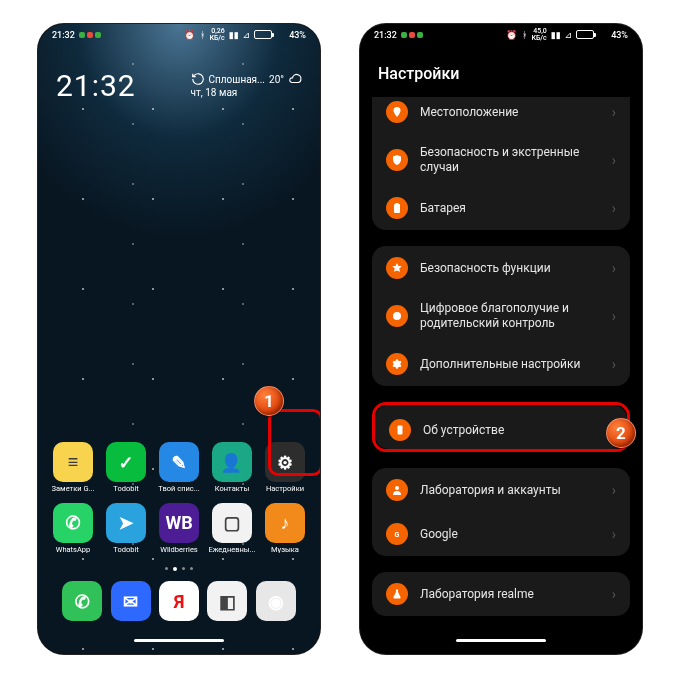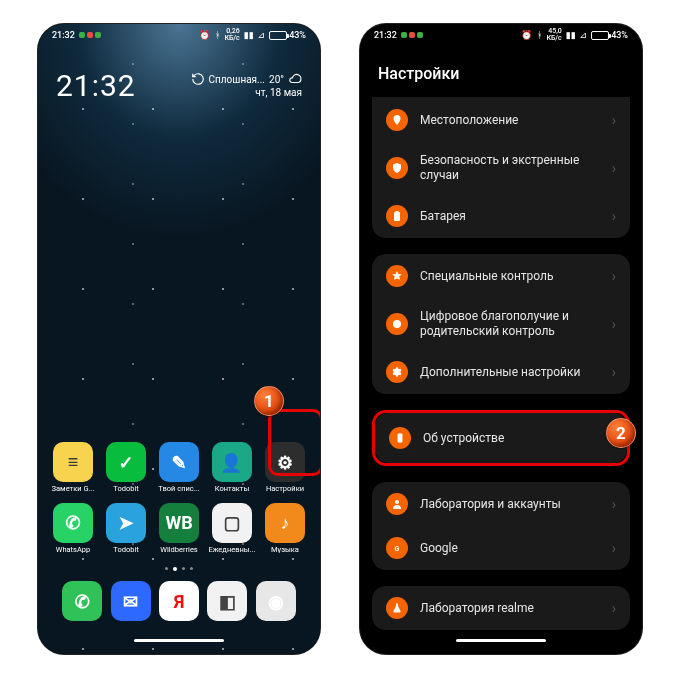--- a/index.html
+++ b/index.html
@@ -32,21 +32,21 @@
     font-weight: 500;
     position: relative;
     z-index: 3;
   }
   .statusbar .left, .statusbar .right { display: flex; align-items: center; gap: 4px; }
   .sb-dots { display: flex; gap: 2px; }
   .sb-dot { width: 6px; height: 6px; border-radius: 2px; }
   .sb-dot.green { background: #3cb043; }
   .sb-dot.red { background: #e74c3c; }
   .sb-speed { font-size: 7px; line-height: 1; text-align: right; }
-  .sb-bat { display: inline-flex; align-items: flex-end; gap: 2px; }
+  .sb-bat { display: inline-flex; align-items: flex-start; gap: 17px; }
   .bat-body { width: 18px; height: 9px; border: 1px solid #fff; border-radius: 2px; position: relative; }
   .bat-body::after { content:""; position:absolute; right:-3px; top:2px; width:2px; height:4px; background:#fff; border-radius:0 1px 1px 0;}
   .bat-fill { height:100%; background:#f6c945; border-radius:1px; }
 
   
   .home-bg {
     position: absolute; inset: 0;
     background: radial-gradient(80% 40% at 50% 0%, #4a7594 0%, #0f2a3d 45%, #081621 85%);
   }
   .home-bg::before, .home-bg::after {
@@ -54,21 +54,21 @@
     background-image:
       radial-gradient(circle, rgba(255,255,255,.7) 1px, transparent 1px),
       radial-gradient(circle, rgba(255,255,255,.4) 1px, transparent 1px);
     background-size: 70px 90px, 110px 60px;
     background-position: 10px 40px, 40px 10px;
     opacity:.45;
   }
   .home-content { position: relative; z-index: 2; height: 100%; display: flex; flex-direction: column; }
   .clock-row { display: flex; align-items: center; justify-content: space-between; padding: 22px 18px 0; color:#fff; }
   .clock-time { font-size: 30px; font-weight: 400; letter-spacing: 1px; }
-  .clock-right { font-size: 10px; text-align: right; line-height: 1.3; }
+  .clock-right { font-size: 10px; line-height: 1.3; }
   .clock-right .top { display: flex; align-items: center; gap: 4px; justify-content: flex-end; }
   .weather-ico { width: 14px; height: 14px; }
 
   .apps-grid { margin-top: auto; padding: 0 10px 6px; }
   .app-row { display: flex; justify-content: space-between; margin-bottom: 10px; }
   .app { width: 50px; display: flex; flex-direction: column; align-items: center; gap: 3px; position: relative; }
   .app-icon { width: 40px; height: 40px; border-radius: 10px; display: flex; align-items: center; justify-content: center; font-size: 18px; color:#fff; font-weight:700;}
   .app-label { font-size: 7.5px; color: #fff; text-align: right; line-height:1; max-width:50px; overflow:hidden; white-space:nowrap; text-overflow:ellipsis; }
   .page-dots { display:flex; justify-content:center; gap:5px; padding: 4px 0 10px;}
   .pd { width:3px; height:3px; border-radius:50%; background:#888;}
@@ -116,33 +116,33 @@
   .s-icon {
     width: 22px; height: 22px; border-radius: 50%;
     background: #f66400;
     flex-shrink: 0;
     display: flex; align-items: center; justify-content: center;
   }
   .s-icon svg { width: 12px; height: 12px; fill: #fff; }
   .s-label { flex: 1; line-height: 1.25; }
   .s-chev { color: #555; font-size: 14px; }
   .partial-top { border-top-left-radius:0; border-top-right-radius:0; padding-top:0;}
-  .partial-top .s-item:first-child{ padding-top:12px;}
+  .partial-top .s-item:first-child{ padding-top:4px;}
   .item-highlight { border: 3px solid #e60000; border-radius: 14px; margin: 0 12px 16px; }
-  .item-highlight .s-item { padding-top: 14px; padding-bottom: 14px; }
+  .item-highlight .s-item { padding-top: 14px; padding-bottom: 8px; }
 
   
   .ic-yel{background:#f8d34d;color:#3a3a3a;}
   .ic-grn{background:#08bd3e;}
   .ic-blu{background:#2488e4;}
   .ic-teal{background:#1aa886;}
   .ic-gray{background:#2d2d2d;}
   .ic-wa{background:#27d366;}
   .ic-tg{background:#2aa2de;}
-  .ic-wb{background:#15803d;}
+  .ic-wb{background:#4c1d95;}
   .ic-wh{background:#f2f2f2;color:#444;}
   .ic-org{background:#f28a1b;}
   .ic-sms{background:#2e69ff;}
   .ic-y{background:#fff;color:#e11;}
   .ic-cam{background:#e7e7e7;}
   .ic-ph{background:#30c158;}
 </style>
 </head>
 <body>
 
@@ -323,21 +323,21 @@
           <span class="s-chev">›</span>
         </div>
       </div>
     <div class="settings-card" id="g2">
         <div class="s-item">
           <span class="s-icon">
             <svg viewBox="0 0 24 24">
               <path d="M12 2l2.9 6 6.6.6-5 4.6 1.5 6.5L12 16.9 6 19.7l1.5-6.5-5-4.6 6.6-.6z"></path>
             </svg>
           </span>
-          <span class="s-label">Специальные контроль</span>
+          <span class="s-label">Безопасность функции</span>
           <span class="s-chev">›</span>
         </div>
         <div class="s-item">
           <span class="s-icon">
             <svg viewBox="0 0 24 24">
               <circle cx="12" cy="12" r="8"></circle>
             </svg>
           </span>
           <span class="s-label">Цифровое благополучие и родительский контроль</span>
           <span class="s-chev">›</span>

